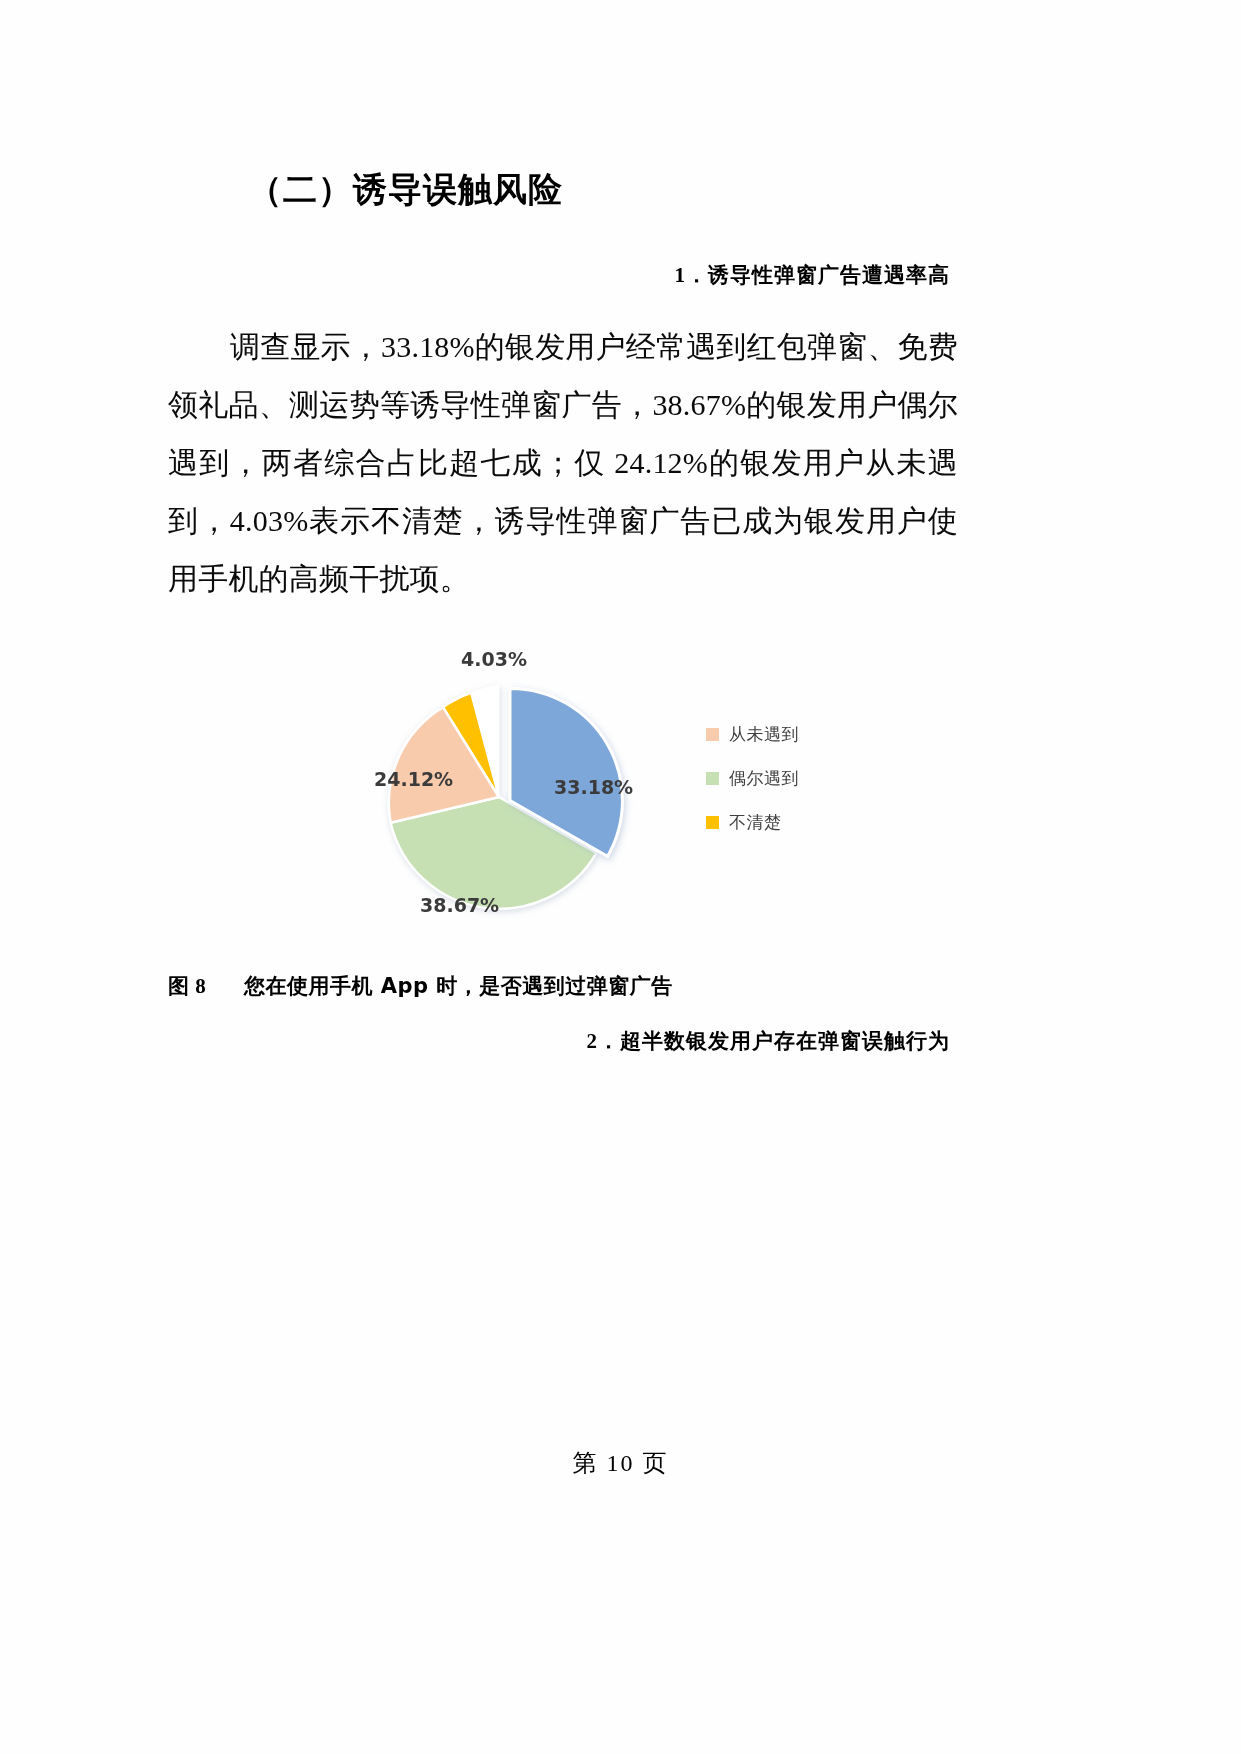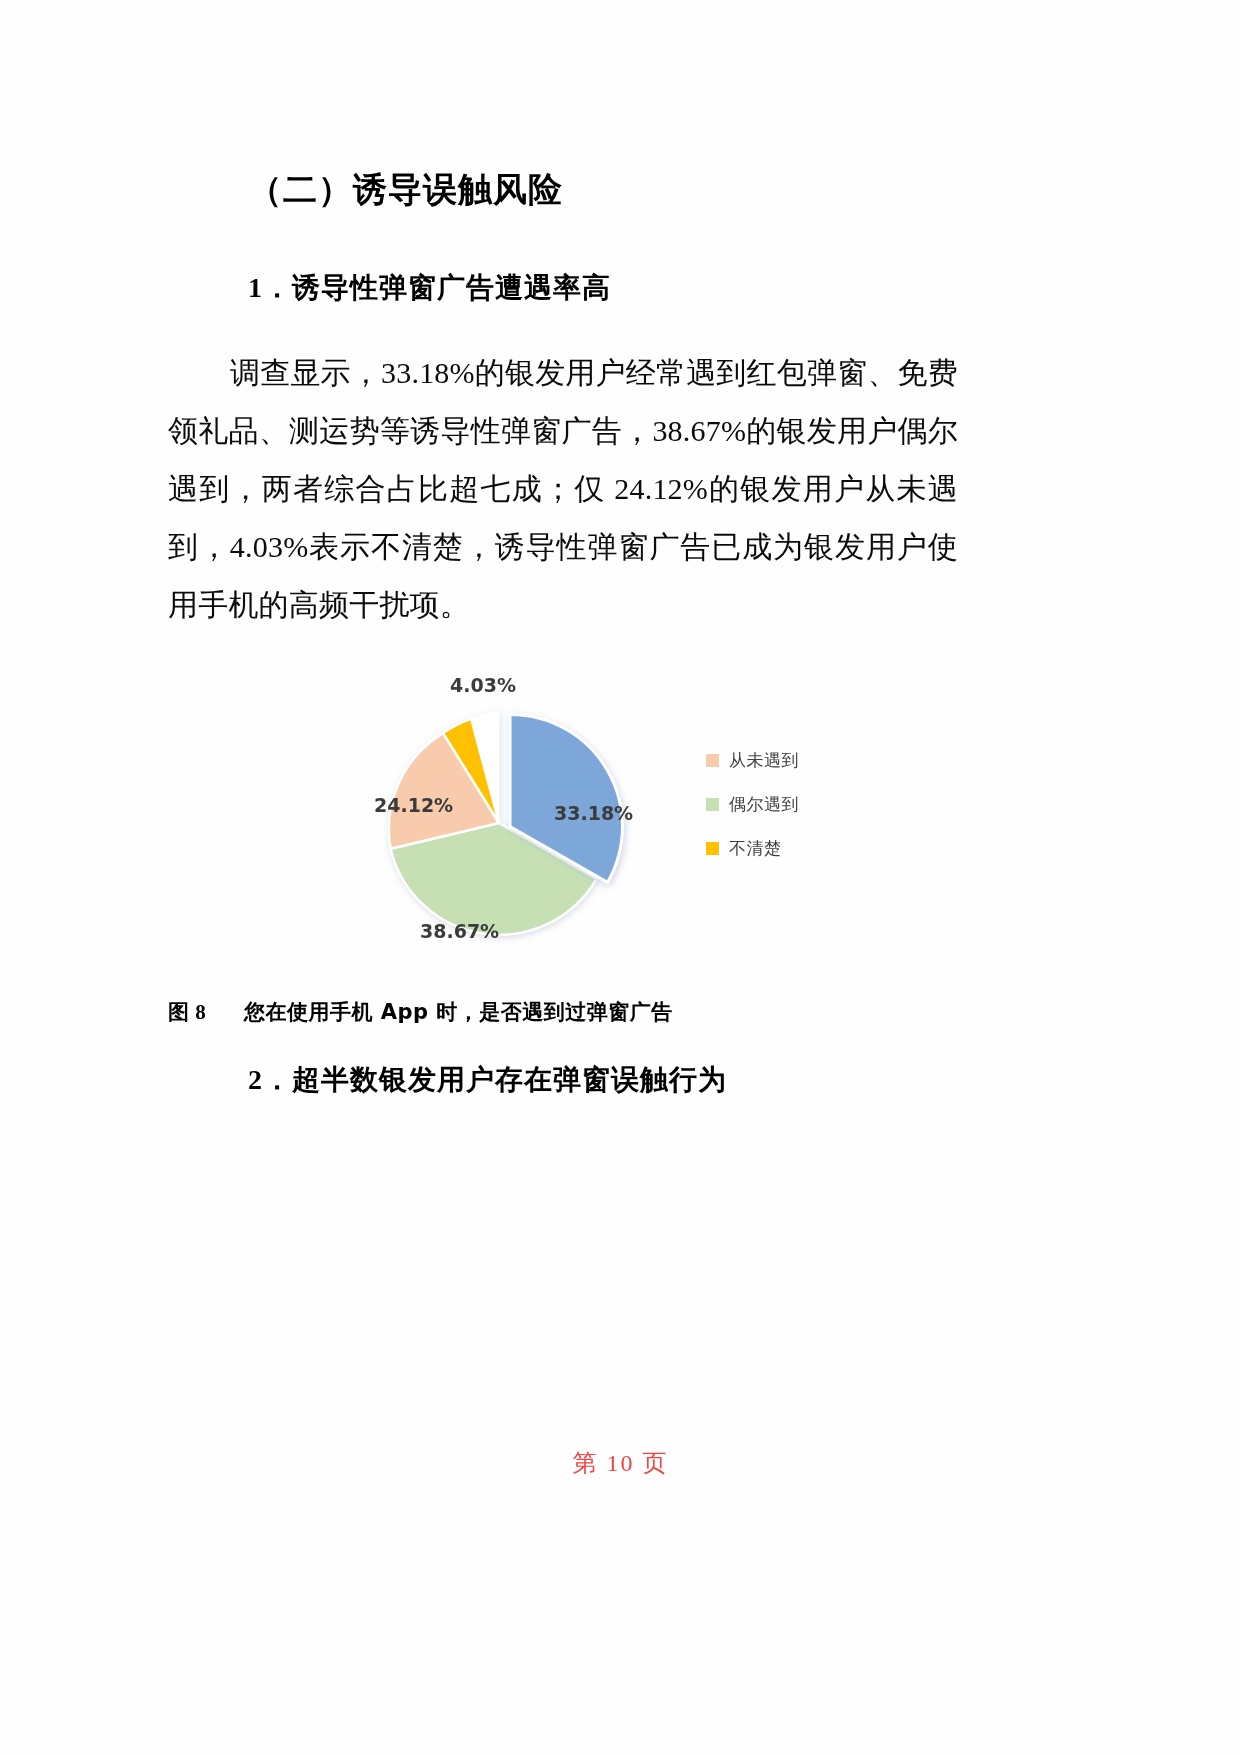--- a/index.html
+++ b/index.html
@@ -36,25 +36,26 @@
     font-size: 34px;
     letter-spacing: 1px;
     margin: 16px;
     padding: 0;
     text-indent: 64px;
     line-height: 1.4;
   }
   .h-sub {
     font-family: "Liberation Serif", "DejaVu Serif", serif;
     font-weight: bold;
-    font-size: 28px;
+    font-size: 21px;
     letter-spacing: 1px;
-    margin: 16px;
+    margin: 8px;
     text-indent: 64px;
     line-height: 1.45;
+    text-align: right;
   }
 
   .spacer-a { height: 150px; }
   .spacer-b { height: 22px; }
   .spacer-c { height: 20px; }
 
   
   .para {
     font-family: "Liberation Serif", "DejaVu Serif", serif;
     font-size: 30px;
@@ -94,21 +95,21 @@
     position: absolute;
     font-family: "DejaVu Sans", "Liberation Sans", sans-serif;
     font-weight: bold;
     font-size: 19px;
     color: #3b3b3b;
     white-space: nowrap;
   }
   .lbl-blue   { left: 196px; top: 124px; }
   .lbl-green  { left: 62px;  top: 242px; }
   .lbl-orange { left: 16px;  top: 116px; }
-  .lbl-yellow { left: 92px;  top: -4px;  }
+  .lbl-yellow { left: 103px;  top: -4px;  }
 
   
   .legend {
     position: absolute;
     left: 378px;
     top: 88px;
     width: 200px;
   }
   .legend-item {
     display: flex;
@@ -145,21 +146,21 @@
   
   .footer {
     position: absolute;
     left: 0;
     right: 0;
     top: 1447px;
     text-align: center;
     font-family: "Liberation Serif", "DejaVu Serif", serif;
     font-size: 24px;
     letter-spacing: 2px;
-    color: #ef4444;
+    color: #000000;
   }
 </style>
 </head>
 <body>
 
 <div class="page">
   <div class="content">
 
     <div class="spacer-a"></div>
 

